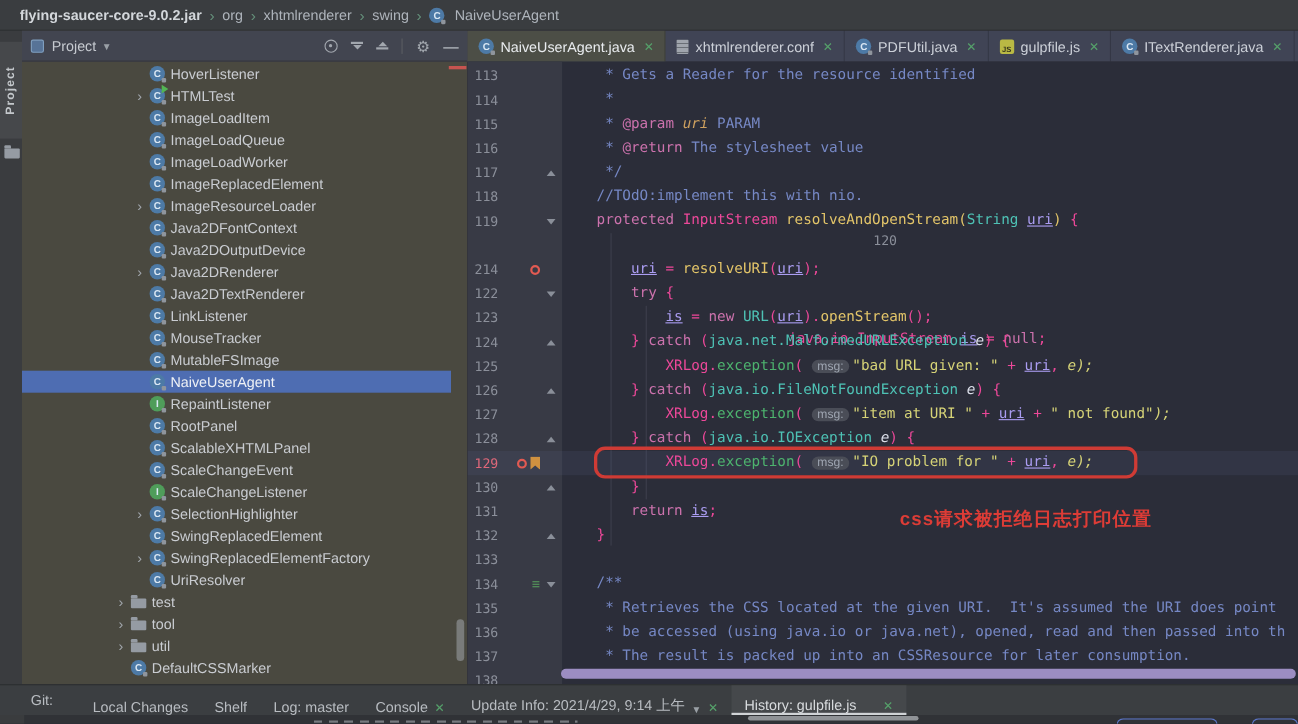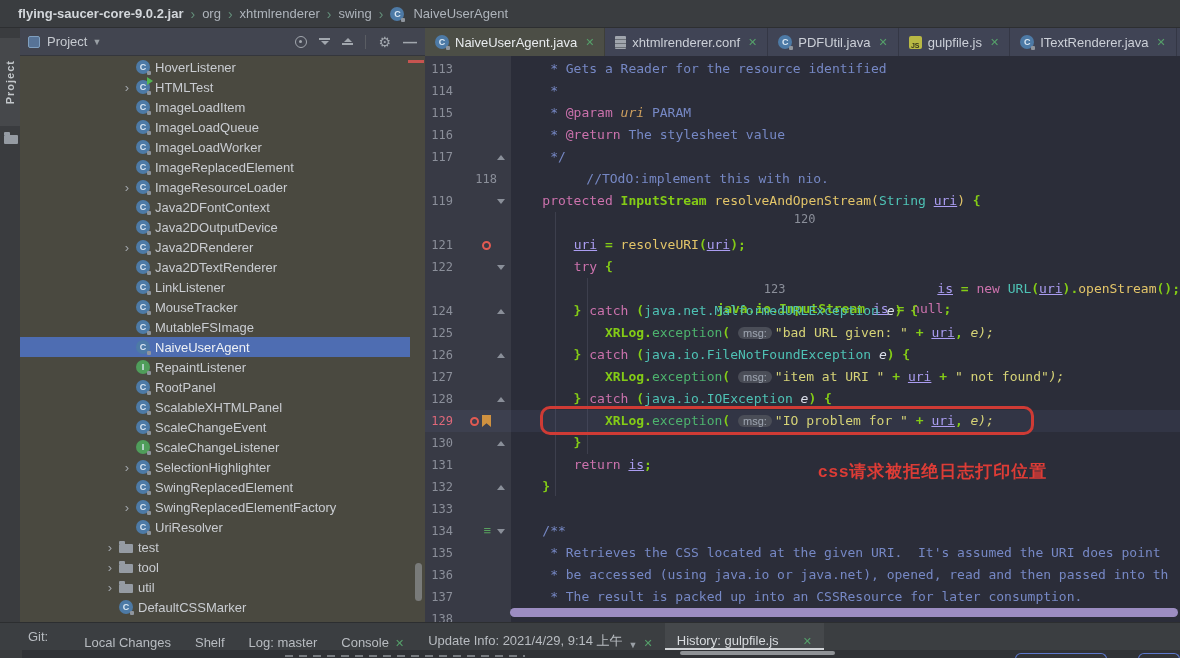--- a/index.html
+++ b/index.html
@@ -95,21 +95,21 @@
     clip-path:polygon(0 0,100% 0,100% 100%,50% 68%,0 100%); }
   .impl { color:#58a05e; font-size:13px; font-weight:bold; line-height:10px; }
   .fold-dn { width:0; height:0; border-left:4px solid transparent; border-right:4px solid transparent;
     border-top:5px solid #8a8f99; }
   .fold-up { width:0; height:0; border-left:4px solid transparent; border-right:4px solid transparent;
     border-bottom:5px solid #8a8f99; }
   .cl { font-family:"DejaVu Sans Mono", monospace; font-size:13px; white-space:pre; line-height:22px;
     color:#dcdfea; }
   .code-row.hl { background:rgba(86,97,138,0.16); }
   .t-d { color:#7688c5; } .t-k { color:#cc72ad; } .t-c { color:#4ec2b5; }
-  .t-w { color:#84cc16;font-weight:bold; } .t-m { color:#e3c569; } .t-g { color:#4db36e; }
+  .t-w { color:#ec4899; } .t-m { color:#e3c569; } .t-g { color:#4db36e; }
   .t-s { color:#d6d377; } .t-v { color:#ab9df2; text-decoration:underline; }
   .t-i { color:#dcdfea; font-style:italic; } .t-y { color:#d6d377; font-style:italic; }
   .t-t { color:#cc72ad; } .t-p { color:#cfa15f; font-style:italic; }
   .hint { background:#4a4d57; color:#9fa6b2; font-size:11px; border-radius:7px; padding:0 5px;
     margin-right:3px; font-family:"Liberation Sans", sans-serif; }
   .guide { position:absolute; width:1px; background:#3d3f4d; }
   .anno-box { position:absolute; left:115px; top:350px; width:494px; height:29px;
     border:3px solid #cf3b35; border-radius:10px; }
   .anno-text { position:absolute; left:393px; top:404px; font-size:17px; font-weight:bold;
     color:#dd3c36; letter-spacing:1px; }
@@ -441,57 +441,57 @@
           <span class="cl"><span class="t-d">     * </span><span class="t-t">@return</span><span class="t-d"> The stylesheet value</span></span>
         </div>
         <div class="code-row" style="top: 90px;">
           <span class="ln">117</span>
           <span class="gicons"></span>
           <span class="fold">
             <span class="fold-up"></span>
           </span>
           <span class="cl"><span class="t-d">     */</span></span>
         </div>
-        <div class="code-row" style="top: 112px; padding-left: 44px;">
+        <div class="code-row" style="top: 112px;">
           <span class="ln">118</span>
           <span class="gicons"></span>
           <span class="fold"></span>
           <span class="cl"><span class="t-d">    //TOdO:implement this with nio.</span></span>
         </div>
         <div class="code-row" style="top: 134px;">
           <span class="ln">119</span>
           <span class="gicons"></span>
           <span class="fold">
             <span class="fold-dn"></span>
           </span>
           <span class="cl"><span class="t-w">    </span><span class="t-k">protected </span><span class="t-w">InputStream </span><span class="t-m">resolveAndOpenStream</span><span class="t-m">(</span><span class="t-c">String </span><span class="t-v">uri</span><span class="t-m">)</span><span class="t-w"> {</span></span>
         </div>
         <div class="code-row" style="top: 156px; flex-direction: column;">
           <span class="ln">120</span>
           <span class="gicons"></span>
           <span class="fold"></span>
           <span class="cl"><span class="t-w">        java.io.InputStream </span><span class="t-v">is</span><span class="t-w"> = </span><span class="t-k">null</span><span class="t-w">;</span></span>
         </div>
         <div class="code-row" style="top: 178px;">
-          <span class="ln">121</span>
+          <span class="ln">214</span>
           <span class="gicons">
             <span class="bp-circle"></span>
           </span>
           <span class="fold"></span>
           <span class="cl"><span class="t-w">        </span><span class="t-v">uri</span><span class="t-w"> = </span><span class="t-m">resolveURI</span><span class="t-w">(</span><span class="t-v">uri</span><span class="t-w">);</span></span>
         </div>
         <div class="code-row" style="top: 200px;">
           <span class="ln">122</span>
           <span class="gicons"></span>
           <span class="fold">
             <span class="fold-dn"></span>
           </span>
           <span class="cl"><span class="t-w">        </span><span class="t-k">try</span><span class="t-w"> {</span></span>
         </div>
-        <div class="code-row" style="top: 222px; justify-content: flex-end;">
+        <div class="code-row" style="top: 222px;">
           <span class="ln">123</span>
           <span class="gicons"></span>
           <span class="fold"></span>
           <span class="cl"><span class="t-w">            </span><span class="t-v">is</span><span class="t-w"> = </span><span class="t-k">new </span><span class="t-c">URL</span><span class="t-w">(</span><span class="t-v">uri</span><span class="t-w">).</span><span class="t-m">openStream</span><span class="t-w">();</span></span>
         </div>
         <div class="code-row" style="top: 244px;">
           <span class="ln">124</span>
           <span class="gicons"></span>
           <span class="fold">
             <span class="fold-up"></span>

